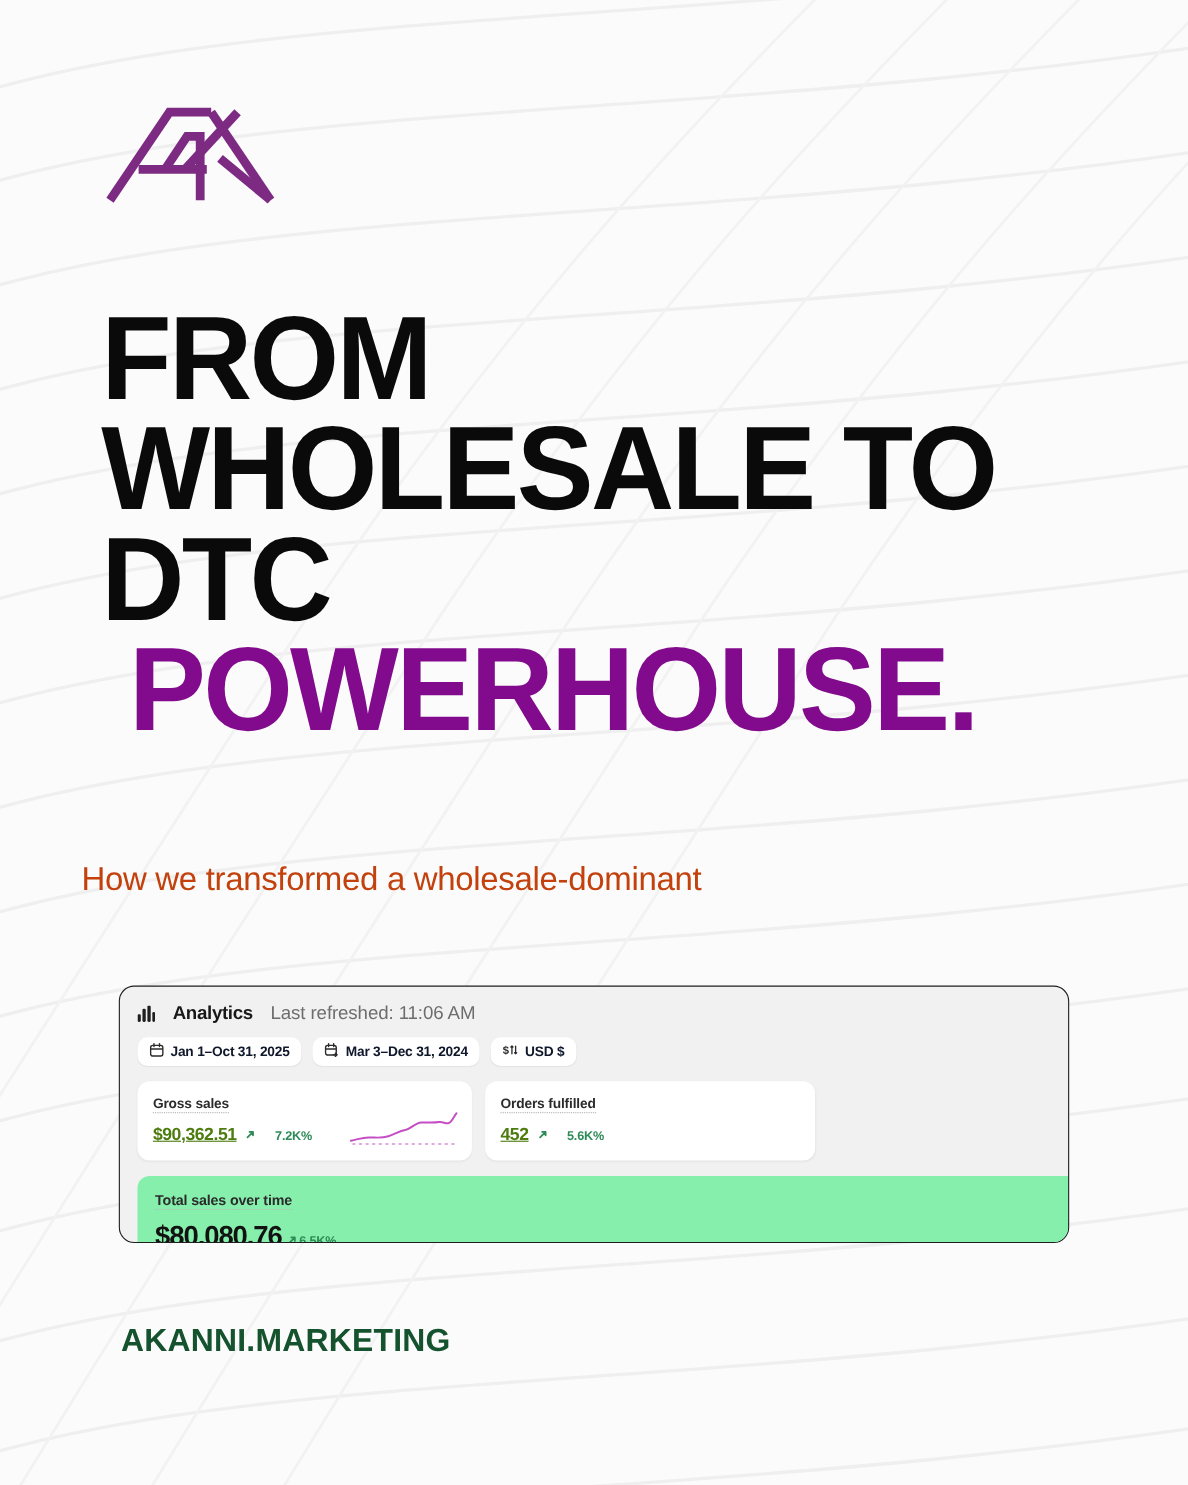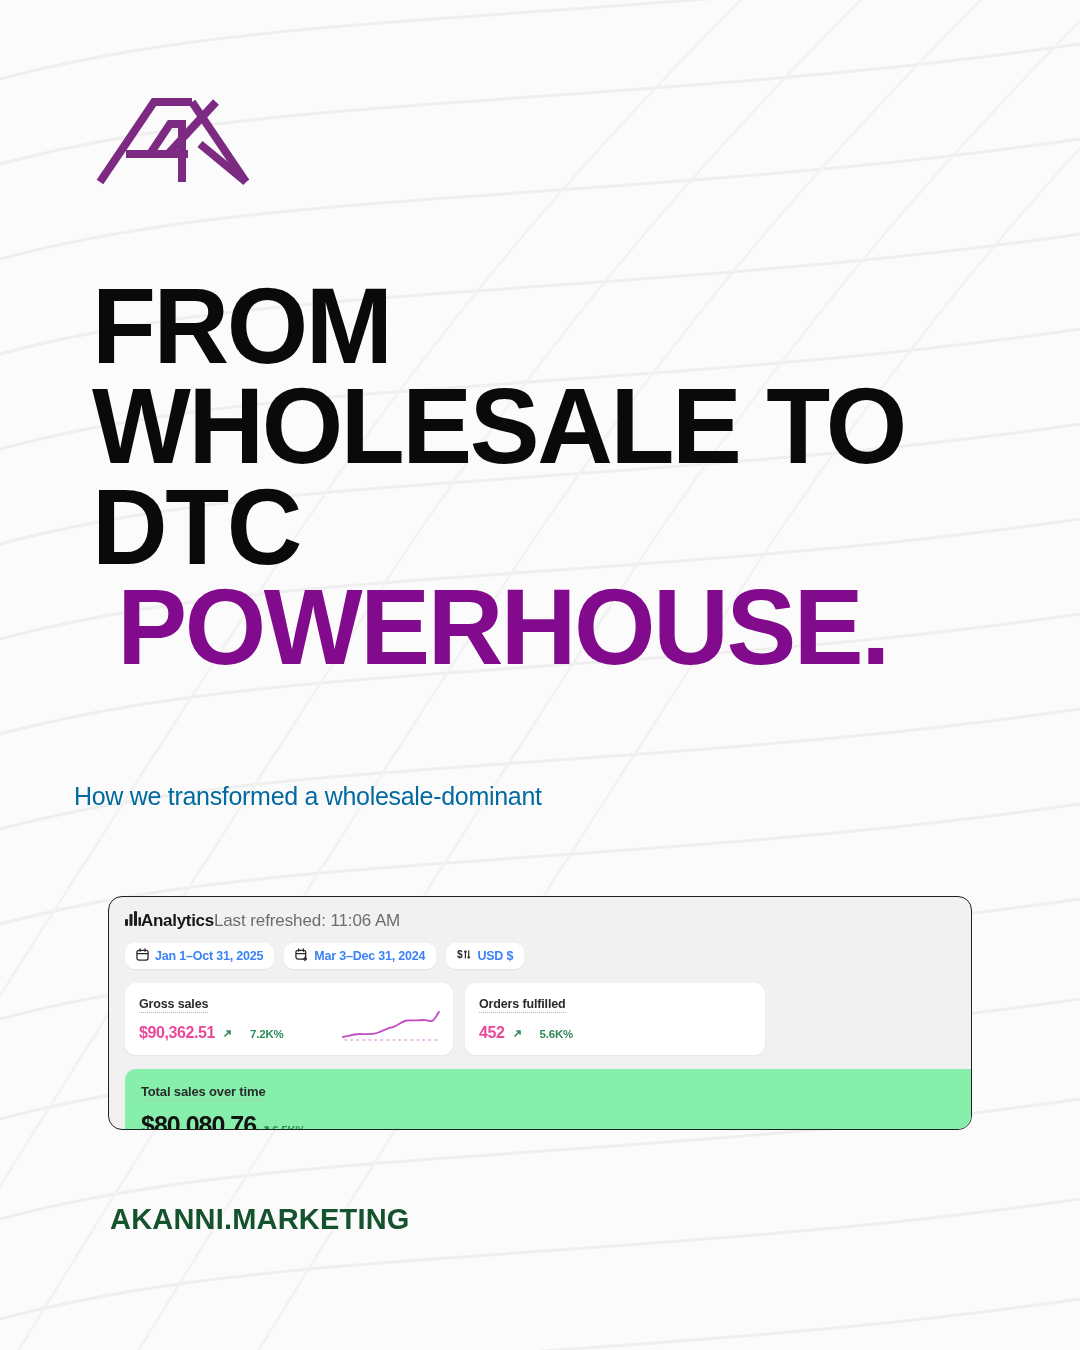--- a/index.html
+++ b/index.html
@@ -66,44 +66,45 @@
     color: #820a8c;
     padding-left: 26px;
   }
 
   
   .subhead {
     position: absolute;
     left: 74px;
     top: 778px;
     width: 900px;
-    font-size: 25px;
+    font-size: 30px;
     line-height: 1.44;
-    color: #0369a1;
+    color: #c2410c;
     font-weight: 400;
     letter-spacing: -0.3px;
   }
   .subhead .sub-line { display: block; white-space: nowrap; }
 
   
   .dashboard {
     position: absolute;
     left: 108px;
     top: 896px;
     width: 864px;
     height: 234px;
     background: #f1f1f1;
     border: 1.5px solid #1f1f1f;
     border-radius: 14px;
     overflow: hidden;
   }
 
   .dash-header {
     display: flex;
-    gap: 0;
+    align-items: center;
+    gap: 16px;
     padding: 14px 16px 0 16px;
   }
   .bar-icon { display: inline-flex; align-items: flex-end; height: 15px; }
   .dash-title {
     font-size: 17px;
     font-weight: bold;
     color: #181818;
     letter-spacing: -0.3px;
   }
   .dash-refresh {
@@ -119,21 +120,21 @@
   }
   .pill {
     display: inline-flex;
     align-items: center;
     gap: 6px;
     background: #ffffff;
     border-radius: 9px;
     padding: 5px 11px;
     font-size: 12.5px;
     font-weight: bold;
-    color: #3b82f6;
+    color: #0f172a;
     letter-spacing: -0.2px;
     box-shadow: 0 1px 1px rgba(0,0,0,0.06);
     white-space: nowrap;
     text-align: center;
   }
   .pill svg { flex: none; }
 
   
   .cards-row {
     display: flex;
@@ -142,43 +143,44 @@
   }
   .metric-card {
     background: #fff;
     border-radius: 11px;
     height: 72px;
     padding: 11px 14px;
     position: relative;
     flex: none;
     box-shadow: 0 1px 2px rgba(0,0,0,0.05);
   }
-  .metric-card.wide { width: 328px; }
+  .metric-card.wide { width: 304px; }
   .metric-card.third { width: 300px; }
 
   .metric-label {
     font-size: 12.5px;
     font-weight: bold;
     color: #2b2b2b;
     letter-spacing: -0.15px;
     border-bottom: 1px dotted #b9b9b9;
     display: inline-block;
     padding-bottom: 1px;
   }
   .metric-value-row {
     display: flex;
     align-items: baseline;
     gap: 8px;
     margin-top: 11px;
   }
   .metric-value {
     font-size: 16px;
     font-weight: bold;
-    color: #ec4899;
+    color: #4d7c0f;
     letter-spacing: -0.4px;
+    text-decoration: underline;
   }
   .metric-delta {
     font-size: 11.5px;
     font-weight: bold;
     color: #2e8b57;
     letter-spacing: -0.2px;
     display: inline-flex;
     align-items: center;
     gap: 18px;
   }

